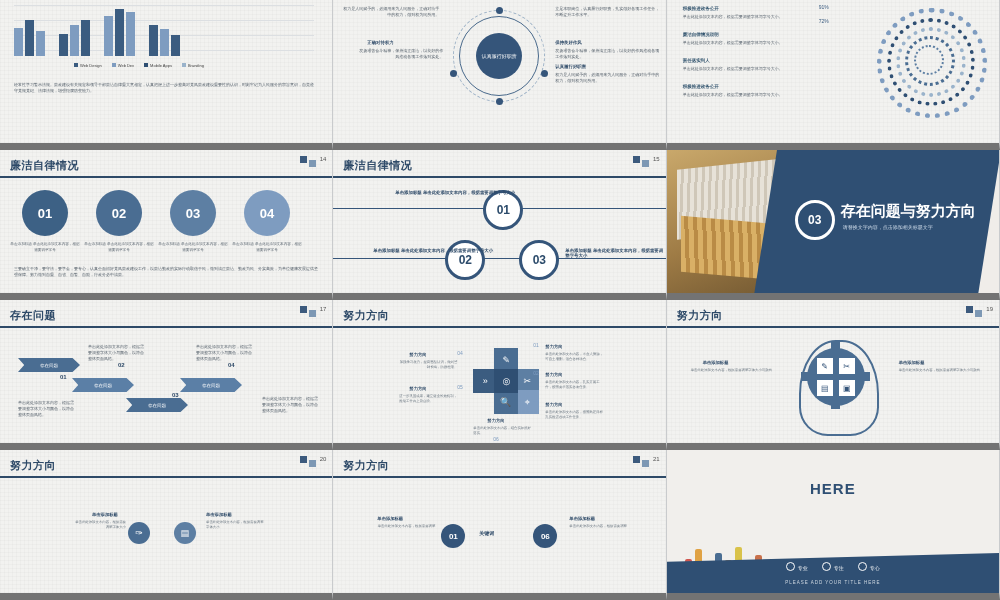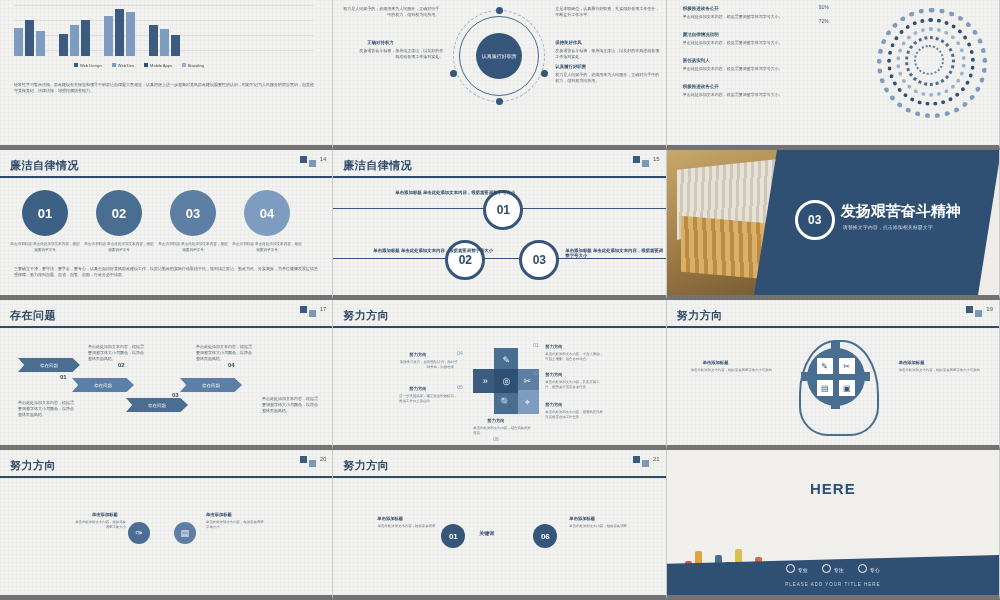--- a/index.html
+++ b/index.html
@@ -11,21 +11,21 @@
   .grid{
     display:grid;
     grid-template-columns:repeat(3,333.33px);
     grid-template-rows:repeat(4,150px);
     width:1000px;height:600px;
   }
   .slide{
     position:relative;
     background:#f2f2f0;
     border-right:1px solid #c9cbcd;
-    border-bottom:5px solid #737373;
+    border-bottom:7px solid #737373;
     overflow:hidden;
     padding-left:20px;
   }
   .slide::before{
     content:"";position:absolute;inset:0;
     background:
       repeating-linear-gradient(0deg,rgba(0,0,0,.018) 0 1px,transparent 1px 4px),
       repeating-linear-gradient(90deg,rgba(0,0,0,.018) 0 1px,transparent 1px 4px);
     pointer-events:none;
   }
@@ -271,21 +271,21 @@
     <div class="banner">
       <div class="photo">
         <div class="fold"></div>
           <div class="fold2"></div>
       </div>
       <div class="navy"></div>
       <div class="navy-inner">
         <div class="ocirc" style="left:-12px;top:50px;border-color:#fff;background:transparent;color:#fff;">
           <span>03</span>
         </div>
-        <div style="position:absolute;left:34px;top:52px;font-size:15px;font-weight:bold;color:#fff;">发扬艰苦奋斗精神</div>
+        <div style="position:absolute;left:34px;top:52px;font-size:15px;font-weight:bold;color:#fff;">存在问题与努力方向</div>
         <div style="position:absolute;left:36px;top:74px;font-size:5px;color:#cfdcea;">请替换文字内容，点击添加相关标题文字</div>
       </div>
     </div>
   </div>
 
   <div class="slide">
     <div class="title">存在问题</div>
     <div class="rule"></div>
     <div class="num">
         <span class="sq"></span>

